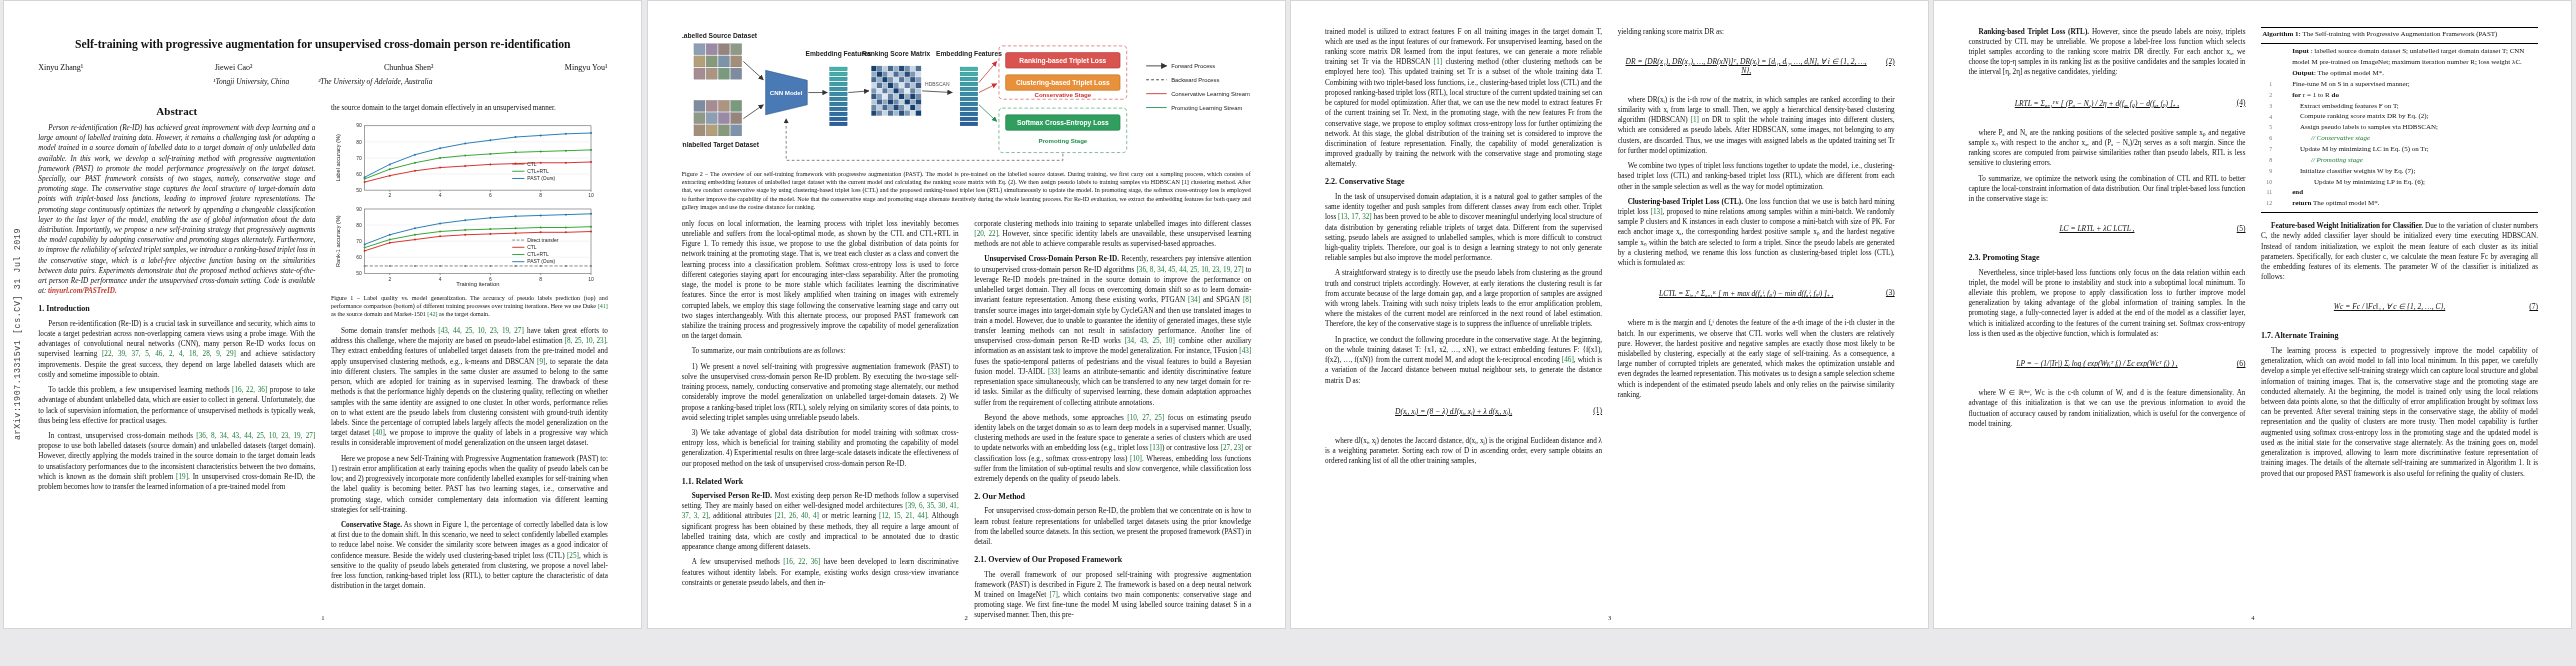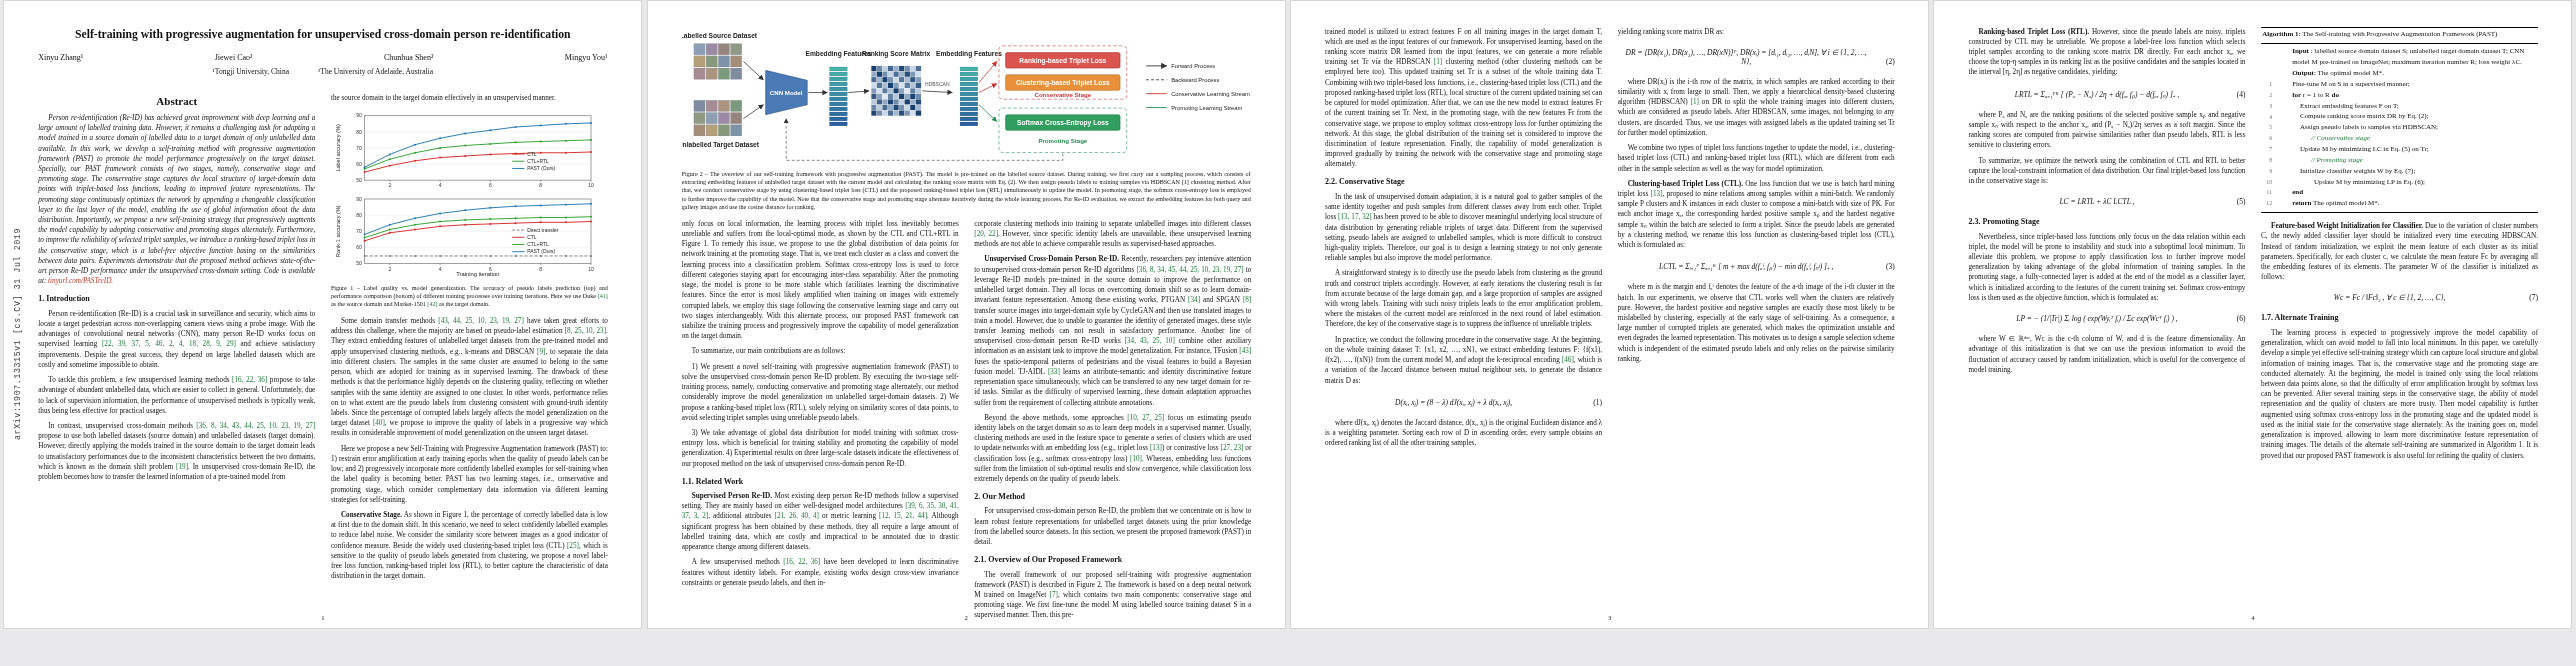--- a/index.html
+++ b/index.html
@@ -4,34 +4,34 @@
 <style>
   html,body{margin:0;padding:0;}
   body{width:2576px;height:667px;background:#e9e9eb;overflow:hidden;
        font-family:"Liberation Serif", serif;color:#111;}
   .doc{display:flex;gap:4.4px;padding:0 3.3px;height:667px;box-sizing:border-box;}
   .page{width:639px;height:629px;flex:0 0 auto;background:#fff;border:0.6px solid #d5d5d5;
         box-sizing:border-box;position:relative;padding:25.6px 34px 16.7px;overflow:hidden;}
   .pageno{position:absolute;bottom:6.7px;left:0;right:0;text-align:center;font-size:6.7px;color:#222;}
   .arxiv{position:absolute;top:439px;left:9px;transform:rotate(-90deg);transform-origin:left top;
          white-space:nowrap;font-family:"Liberation Mono", monospace;font-size:8.3px;color:#444;letter-spacing:0.6px;}
-  .title{text-align:center;font-size:11.7px;font-weight:bold;line-height:1.3;margin:0 33px 11px;}
+  .title{text-align:center;font-size:11.7px;font-weight:bold;line-height:1.3;margin:10px 33px 11px;}
   .authors{display:flex;justify-content:space-between;gap:25.6px;font-size:8px;margin-bottom:5.6px;}
-  .affils{display:flex;justify-content:center;gap:29px;font-size:7.5px;margin-bottom:16.7px;}
+  .affils{display:flex;justify-content:center;gap:29px;font-size:7.5px;margin-bottom:16.7px;font-style:italic;}
   .cols{display:flex;gap:15.6px;}
   .col{width:277px;flex:0 0 auto;}
   .abs-h{text-align:center;font-weight:bold;font-size:11px;margin:2.2px 0 5.6px;}
   .abs-p{font-style:italic;font-size:7.2px;line-height:1.42;text-align:justify;margin:0 0 5.6px;text-indent:10px;}
   .sec-h{font-weight:bold;font-size:8px;margin:7.8px 0 4.4px;line-height:1.25;}
   .bp{font-size:7.2px;line-height:1.42;text-align:justify;margin:0 0 5px;text-indent:10px;}
   .bp.noind{text-indent:0;}
   .bp .run-in{font-weight:bold;}
   .cite{color:#1d7a35;}
-  .url{color:#c0392b;}
-  .eq{display:flex;align-items:flex-end;margin:11px 0;font-size:7.5px;}
+  .url{color:#c0392b;font-weight:bold;}
+  .eq{display:flex;align-items:flex-start;margin:20px 0;font-size:7.5px;text-decoration:underline;}
   .eq-b{flex:1;text-align:center;font-style:italic;padding:0 2.2px;}
   .eq-n{width:20px;text-align:right;font-style:normal;}
   .fig-cap{font-size:6.1px;line-height:1.35;text-align:justify;margin:3.3px 0 7.8px;color:#111;}
   .figure1{margin:1.1px 0 1.1px;}
   .fig1svg{width:277px;height:172px;display:block;}
   .fig2wrap{margin:0 0 3.3px;}
   .fig2svg{width:570px;height:140px;display:block;}
   .fig2svg text{font-family:"Liberation Sans", sans-serif;}
   .fig2lab{font-size:12px;font-weight:bold;fill:#222;}
   .fig2box{font-size:12px;font-weight:bold;fill:#fff;}

